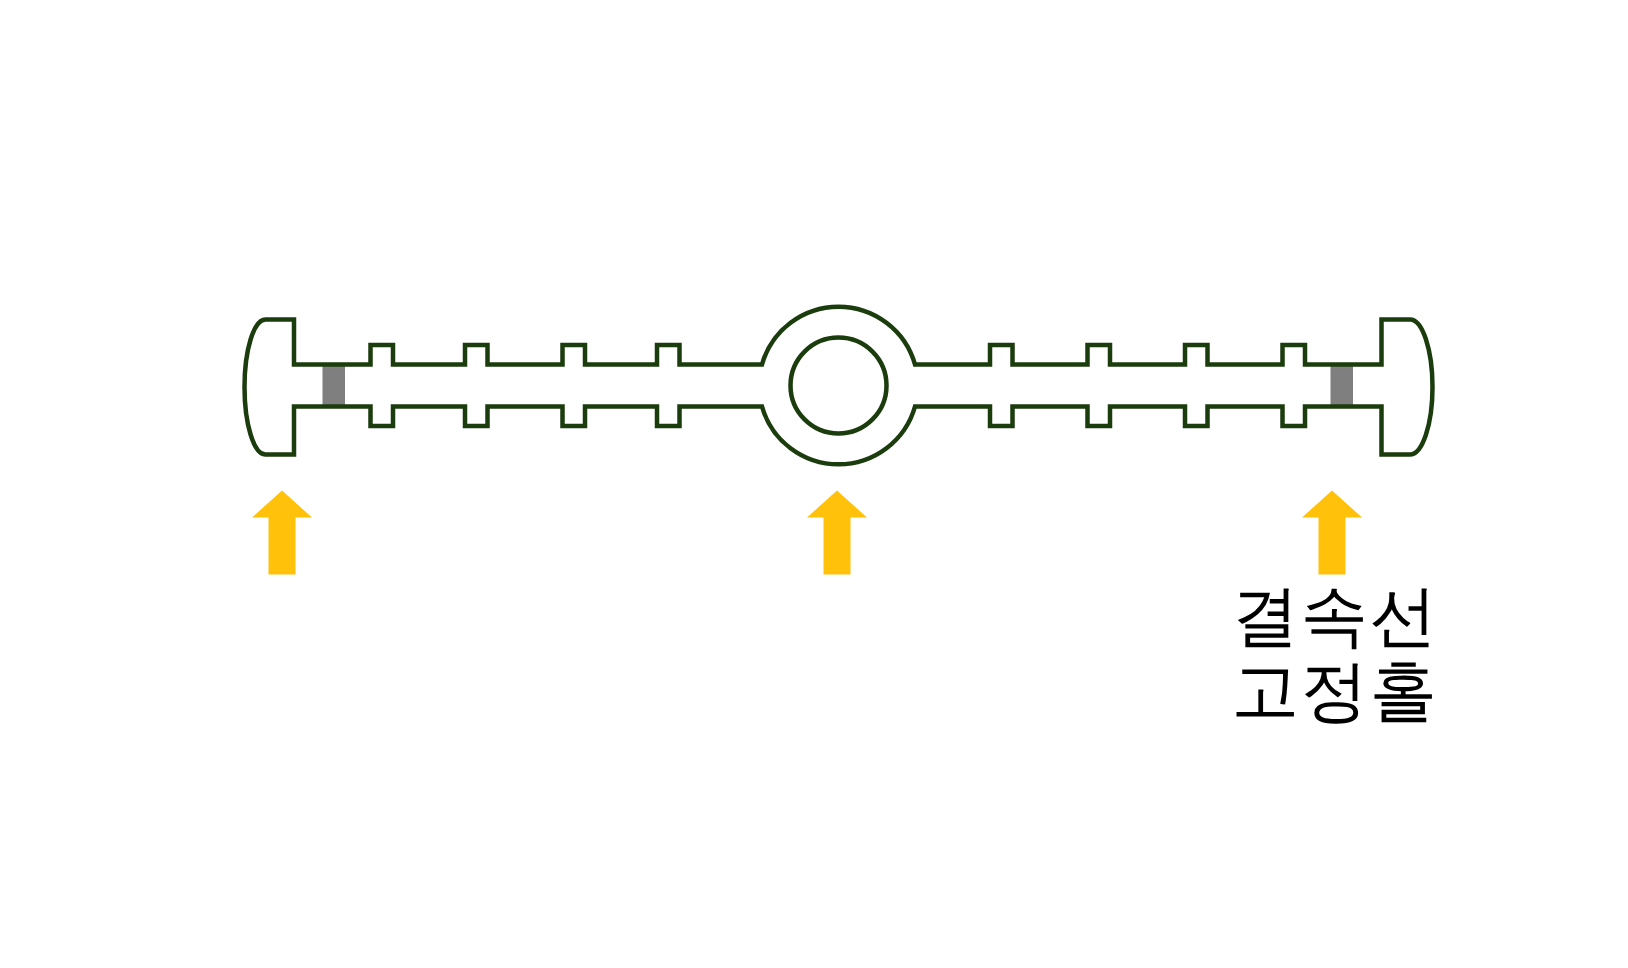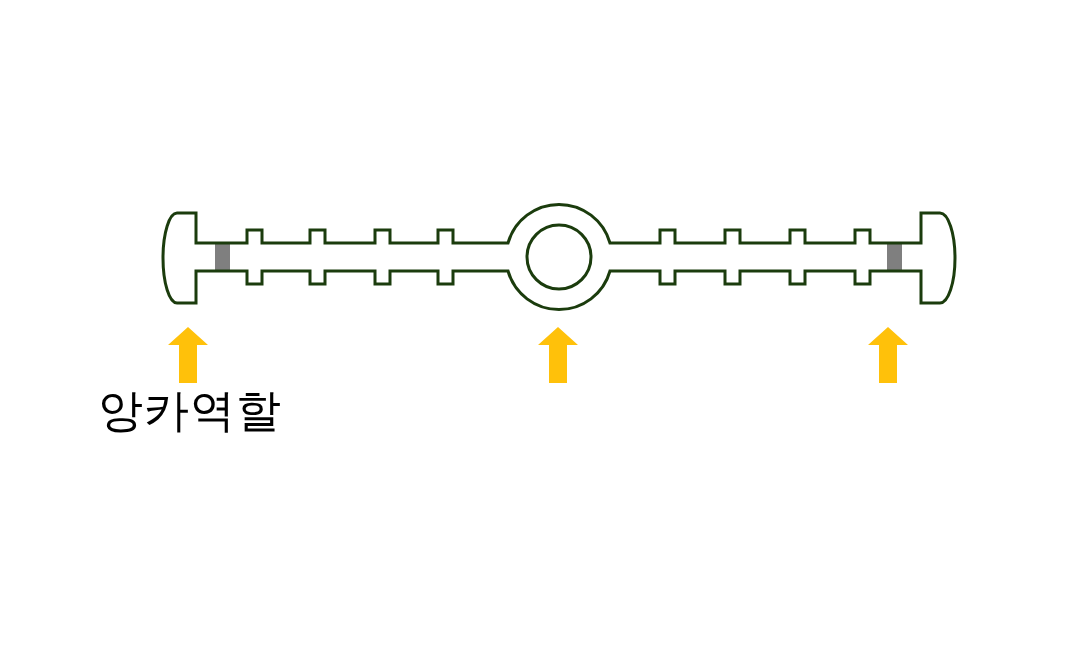--- a/index.html
+++ b/index.html
@@ -73,17 +73,20 @@
              A14 45 0 0 1 177 213
              H196 Z" stroke="#1b3c0d"></path>
 
     <circle cx="559" cy="257" r="32" fill="none" stroke-width="3" stroke="#1b3c0d"></circle>
 
     <path transform="translate(188,0)" d="M0 327 L-20 345 L-9 345 L-9 383 L9 383 L9 345 L20 345 Z" fill="#ffc10a"></path>
     <path transform="translate(558,0)" d="M0 327 L-20 345 L-9 345 L-9 383 L9 383 L9 345 L20 345 Z" fill="#ffc10a"></path>
     <path transform="translate(888,0)" d="M0 327 L-20 345 L-9 345 L-9 383 L9 383 L9 345 L20 345 Z" fill="#ffc10a"></path>
   </svg>
 
-  <div class="label" style="left: 80px;">앙카역할</div>
 
 
+  <div class="label" style="left: 780px;">
+    <span class="line">결속선</span>
+    <span class="line">고정홀</span>
+  </div>
 
 </div>
 
 </body></html>

